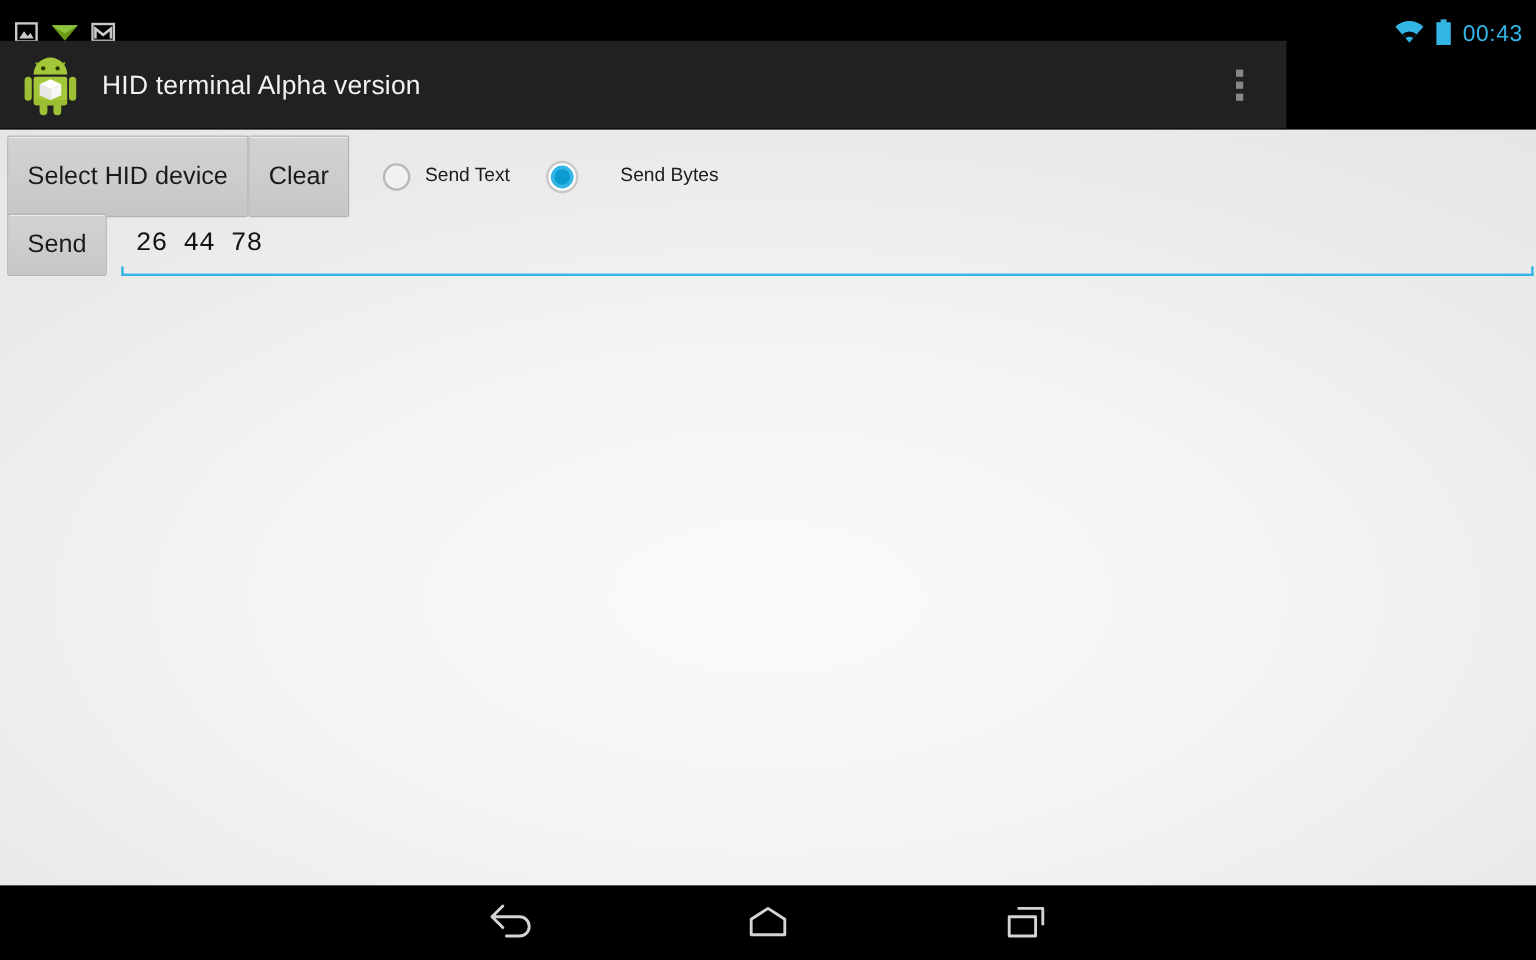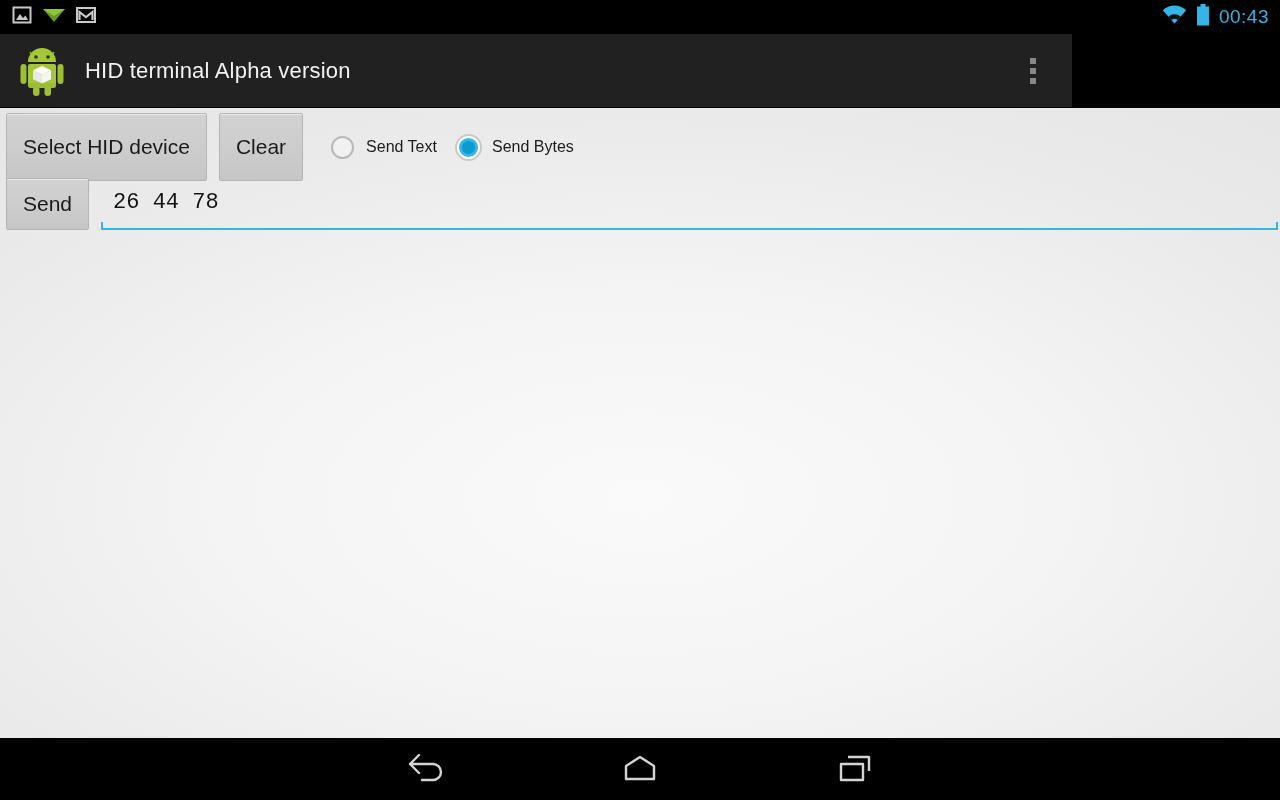--- a/index.html
+++ b/index.html
@@ -10,21 +10,21 @@
     background: #000;
   }
   #screen {
     position: relative;
     width: 1280px; height: 800px;
     background: #000;
   }
 
   
   #status-bar {
-    position: absolute; left: 0; top: 0;
+    position: absolute; left: 0; top: 12px;
     width: 1280px; height: 34px;
     background: #000000;
     display: flex; align-items: center;
   }
   #status-left { display: flex; align-items: center; gap: 10px; padding-left: 12px; }
   #status-right {
     margin-left: auto; display: flex; align-items: center;
     gap: 9px; padding-right: 11px;
   }
   .status-icon { display: block; }
@@ -74,25 +74,25 @@
     font-size: 21px;
     font-family: "Liberation Sans", sans-serif;
     padding: 0 16px;
     height: 68px;
     line-height: 50px;
     cursor: pointer;
     white-space: nowrap;
     box-shadow: 0 1px 0 rgba(255,255,255,0.55) inset;
   }
   #select-hid-device-button { margin-left: 6px; }
-  #clear-button { margin-left: 12px; }
+  #clear-button { }
 
   .radio-group { display: flex; align-items: center; margin-left: 28px; }
   .radio-item { display: flex; align-items: center; cursor: pointer; }
-  .radio-item + .radio-item { margin-left: 20px; }
+  .radio-item + .radio-item { margin-left: 32px; gap: 25px; }
   .radio-circle {
     width: 23px; height: 23px; border-radius: 50%;
     border: 2px solid #b9b9b9; background: #f1f1f1;
     display: inline-block; position: relative;
   }
   .radio-circle.checked {
     border-color: #ffffff;
     background: #33b5e5;
     box-shadow: 0 0 0 2px #c8c8c8;
   }

